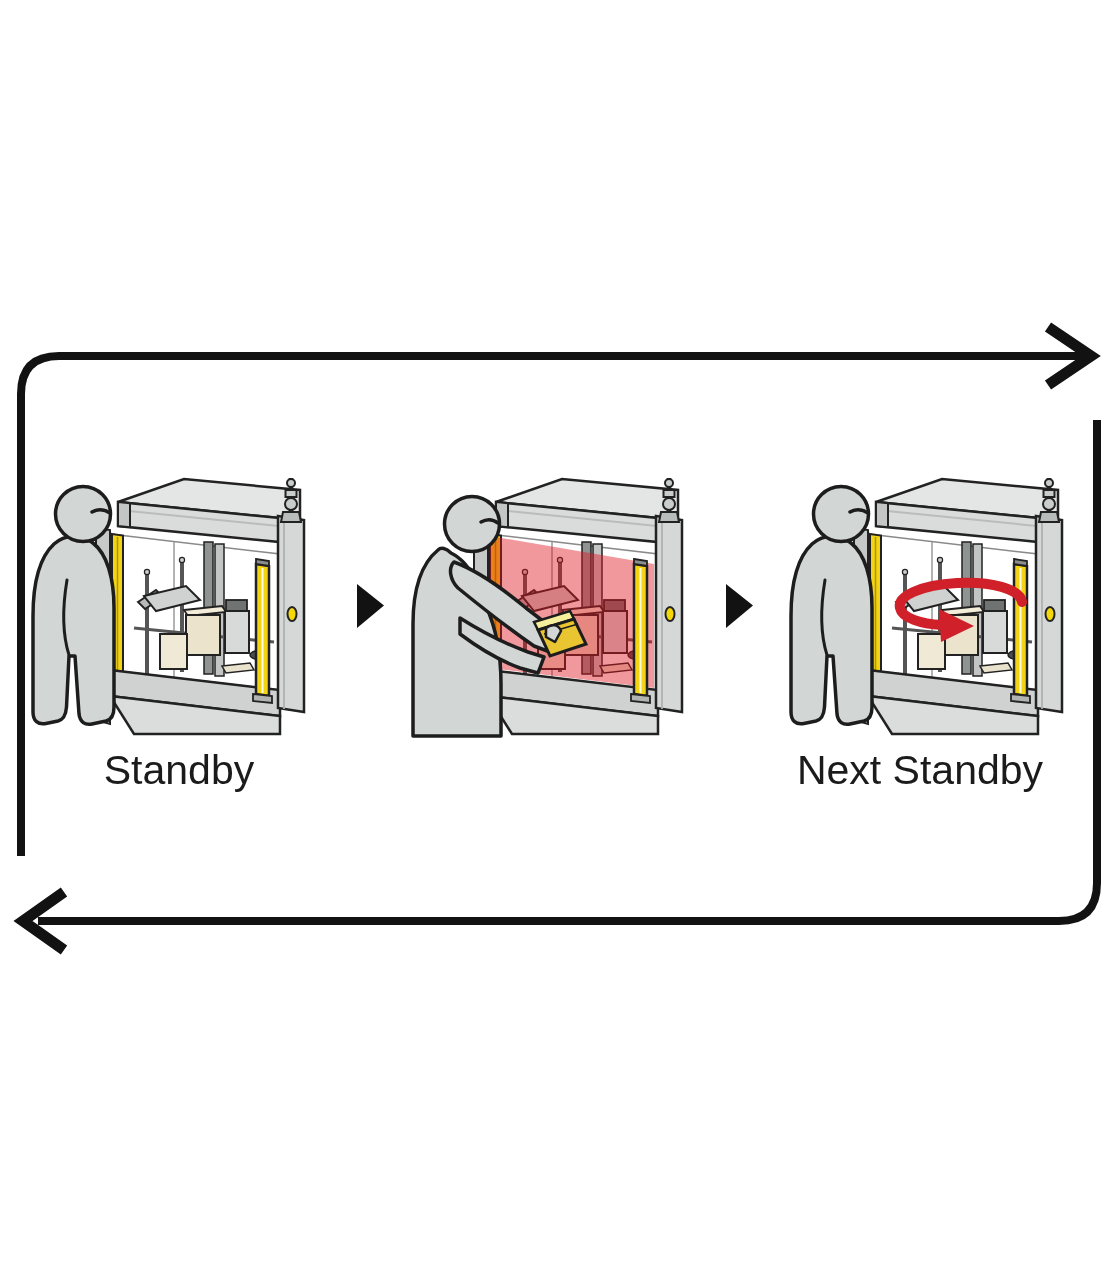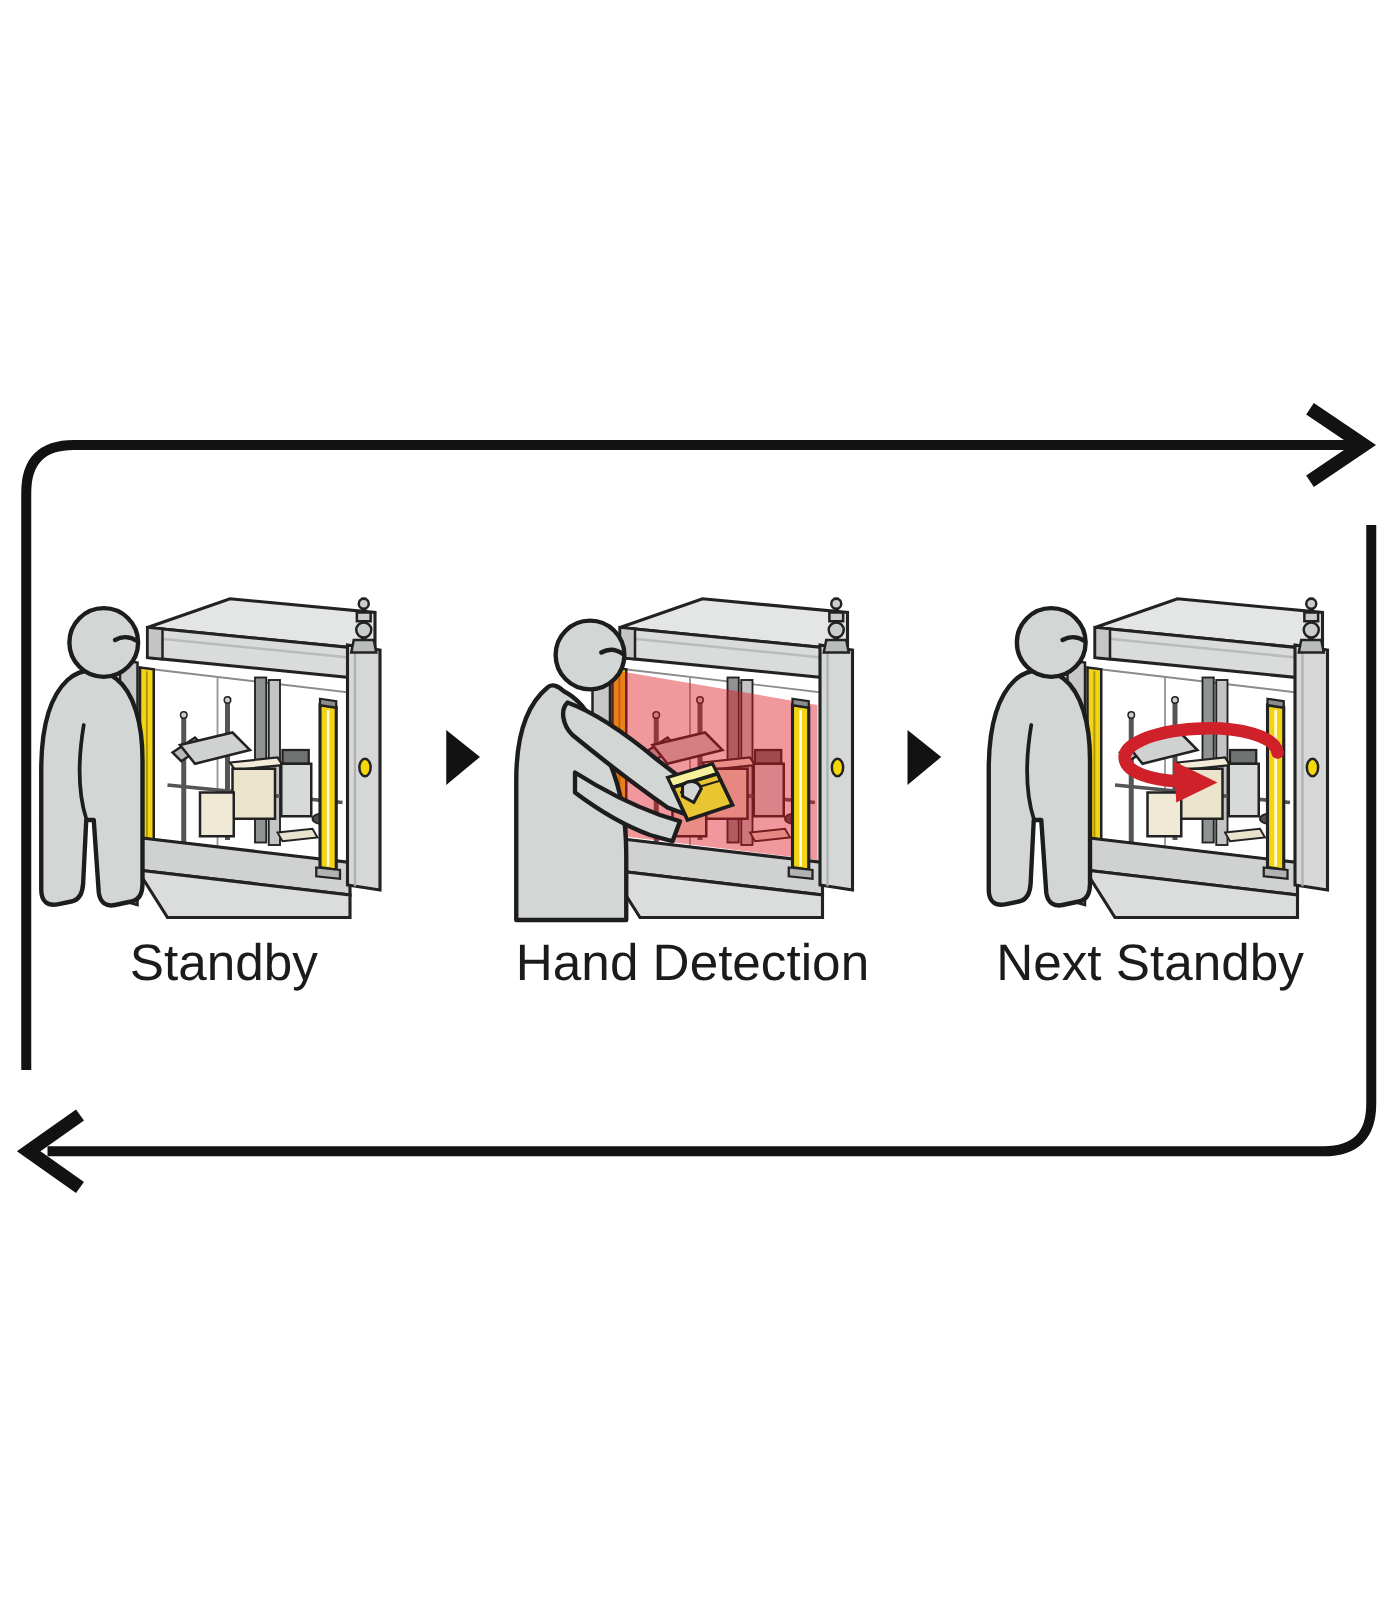--- a/index.html
+++ b/index.html
@@ -147,16 +147,15 @@
   <figure class="step" style="left:784px">
     <svg viewBox="0 0 300 266">
       <use href="#machine-back"></use>
       <use href="#machine-front"></use>
       <use href="#rotation-arrow"></use>
       <use href="#person-standing"></use>
     </svg>
   </figure>
 
   <div class="label lbl1">Standby</div>
-  <div class="label lbl2">Hand Detection</div>
   <div class="label lbl3">Next Standby</div>
 
 </div>
 
 </body></html>

